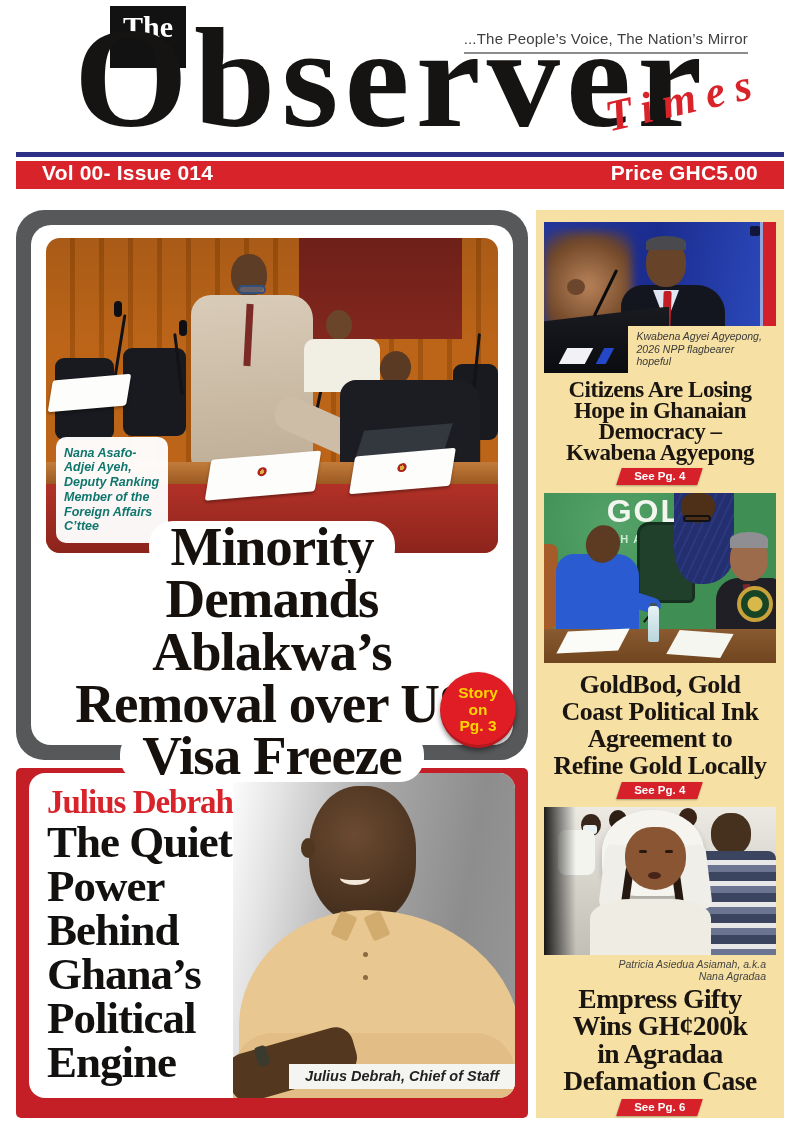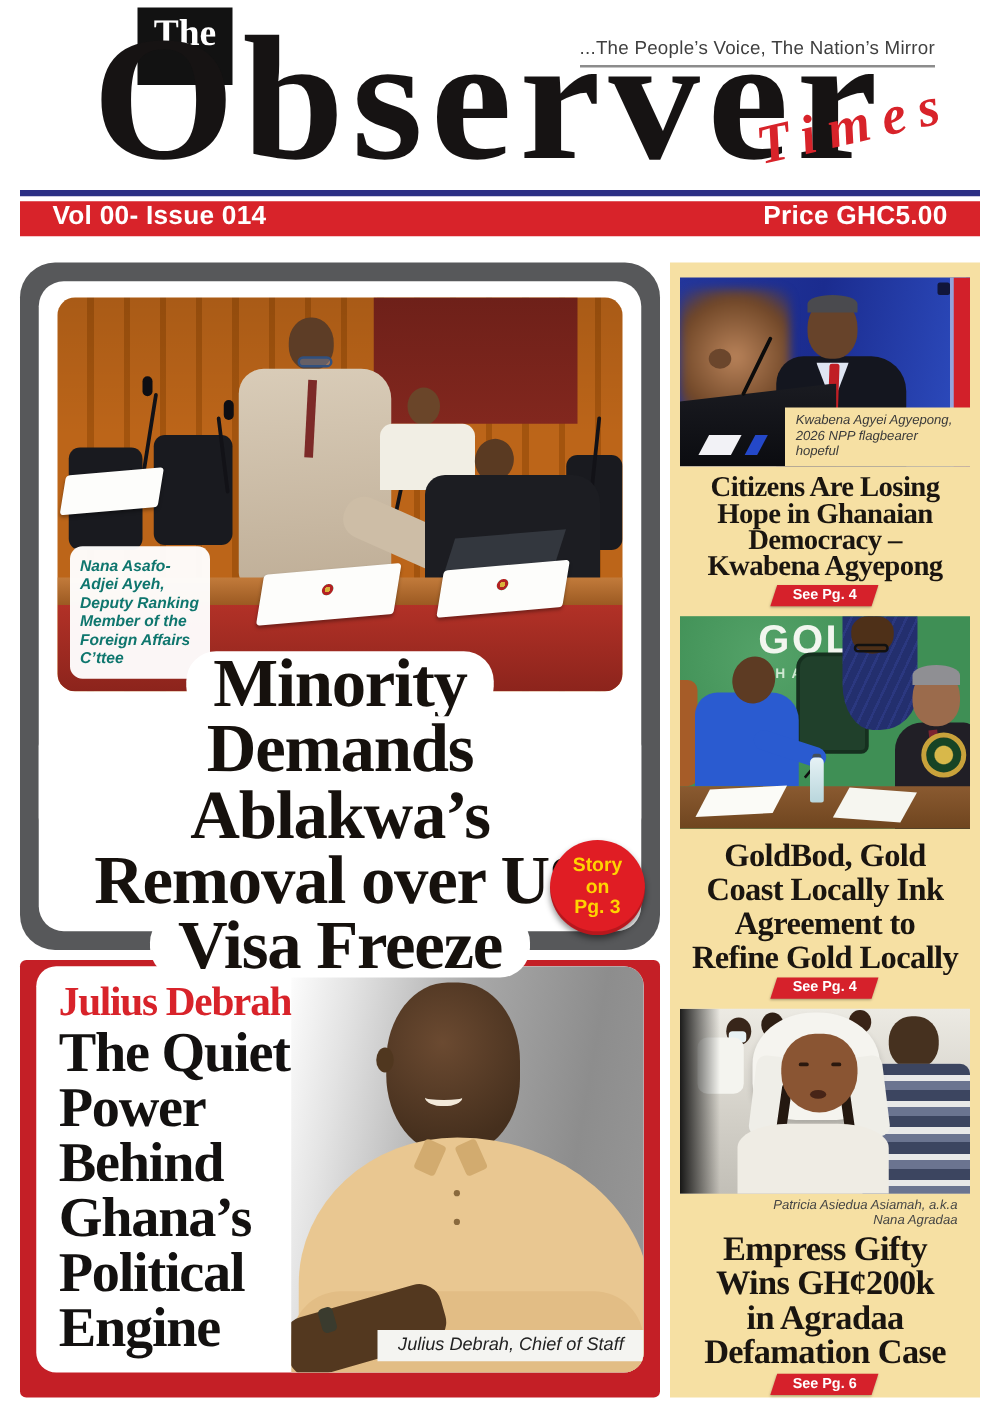--- a/index.html
+++ b/index.html
@@ -59,21 +59,21 @@
   .feature-card{left:16px;top:768px;width:512px;height:350px;background:var(--frame_red);
     border-radius:5px;padding:5px 13px 20px}
   .feature-inner{position:relative;width:100%;height:100%;background:#fff;border-radius:16px;overflow:hidden}
   .feature-text{left:0;top:0;bottom:0;width:44%;padding:12px 0 0 18px}
   .feature-kicker{color:var(--brand_red);font-weight:bold;font-size:33px;letter-spacing:-1px;
     line-height:1.05;white-space:nowrap}
   .feature-headline{font-weight:bold;font-size:45px;line-height:.98;letter-spacing:-1px;color:#131110}
   .feature-photo{left:42%;right:0;top:0;bottom:0;overflow:hidden;
     background:linear-gradient(100deg,#fdfdfd 0%,#e3e3e3 15%,#a7a7a7 45%,#8d8d8d 75%,#989898 100%)}
   .feature-caption{right:0;bottom:9px;background:#f4f4f1;padding:4px 16px 5px;
-    font-style:italic;font-weight:normal;font-size:14.5px;color:#222;z-index:4;white-space:nowrap}
+    font-style:italic;font-weight:bold;font-size:14.5px;color:#222;z-index:4;white-space:nowrap}
 
   
   .sidebar{left:536px;top:210px;width:248px;height:908px;background:var(--sidebar_bg);
     padding:12px 8px 0}
   .side-photo{position:relative;overflow:hidden;width:100%}
   .side-headline{text-align:center;font-weight:bold;color:#1a1510;letter-spacing:-.5px}
   .see-badge{background:#d6212b;color:#fff;font-weight:bold;font-size:11.5px;
     padding:2px 15px 3px;transform:skewX(-18deg);box-shadow:0 1px 2px rgba(0,0,0,.3)}
   .see-badge>span{display:inline-block;transform:skewX(18deg)}
   .badge-row{display:flex;justify-content:center}
@@ -241,21 +241,21 @@
       <div class="abs" style="left:80%;top:23%;width:38px;height:16px;background:#8f8f93;border-radius:50% 50% 0 0"></div>
       <div class="abs" style="left:86%;top:54%;width:7px;height:24px;background:#7c2430;transform:rotate(-6deg)"></div>
       <div class="abs" style="left:0;bottom:0;width:100%;height:20%;background:linear-gradient(#8a5a30,#6f451f)"></div>
       <div class="abs" style="left:8%;bottom:6%;width:26%;height:13%;background:#fbfbf7;transform:skewX(-30deg) rotate(-3deg)"></div>
       <div class="abs" style="left:55%;bottom:4%;width:24%;height:14%;background:#f6f6f0;transform:skewX(-26deg) rotate(4deg)"></div>
       <div class="abs" style="left:45%;bottom:12%;width:11px;height:36px;background:linear-gradient(#e6f2f5,#b9d6dc);border-radius:4px 4px 2px 2px;box-shadow:0 -5px 0 -2px #44505a"></div>
       <div class="abs" style="right:3px;top:55%;width:36px;height:36px;border-radius:50%;border:4px solid #c9a23b;background:radial-gradient(circle,#d8b84a 0 35%,#174425 40%)"></div>
     </div>
     <div class="side-headline serif" style="margin-top:8px;font-size:26px;line-height:1.04">
       <div>GoldBod, Gold</div>
-      <div>Coast Locally Ink</div>
+      <div>Coast Political Ink</div>
       <div>Agreement to</div>
       <div>Refine Gold Locally</div>
     </div>
     <div class="badge-row" style="margin-top:3px">
       <div class="see-badge"><span>See Pg. 4</span></div>
     </div>
   </article>
 
   <article>
     <div class="side-photo ag-photo">

